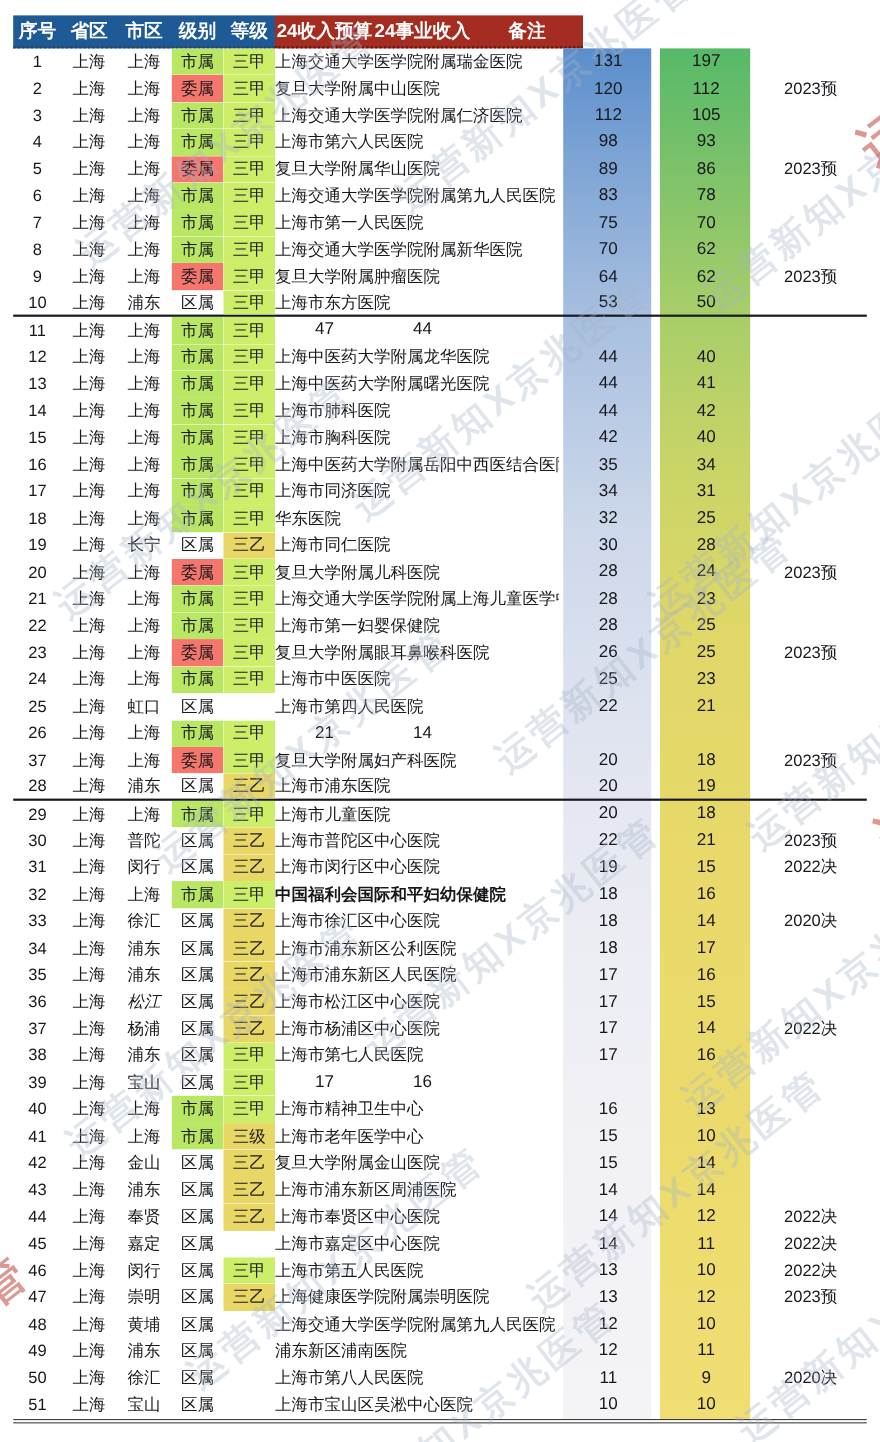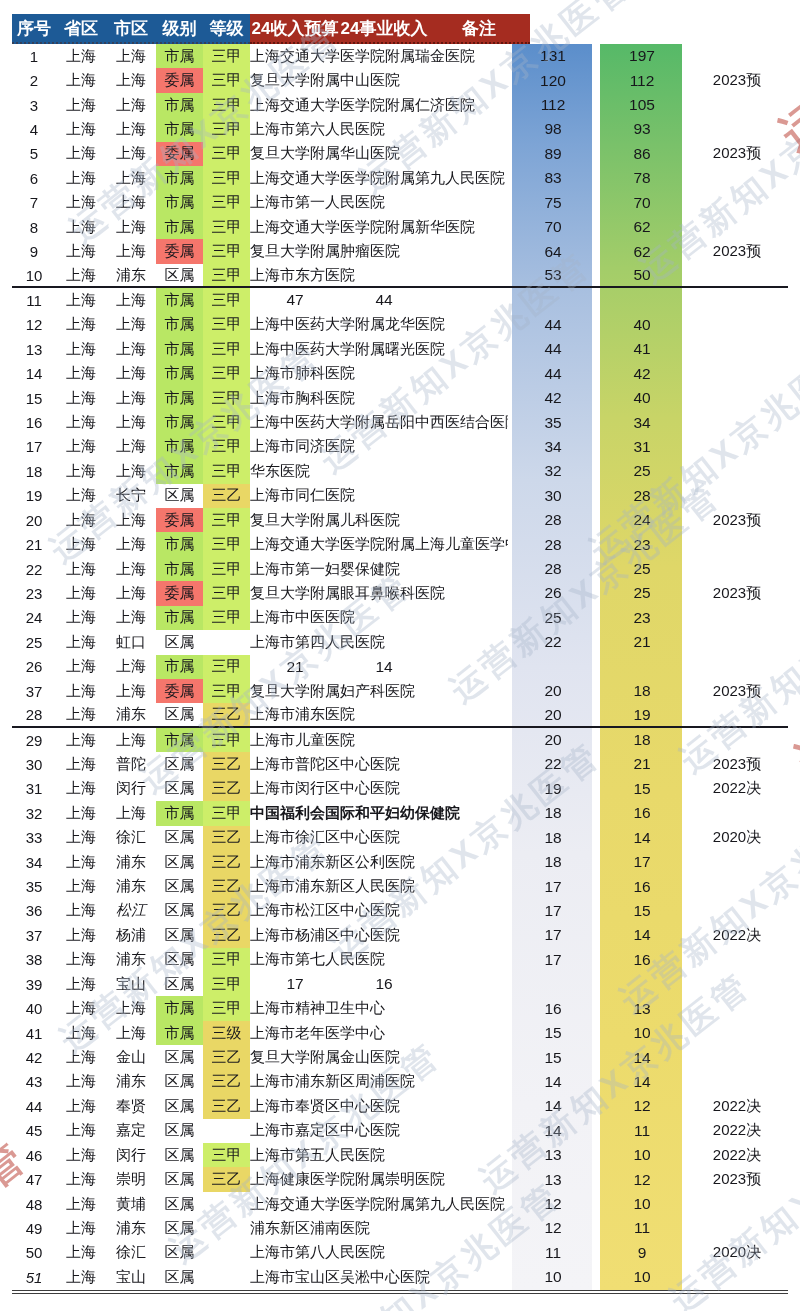--- a/index.html
+++ b/index.html
@@ -832,21 +832,21 @@
           </div>
           <div class="cell" style="width: 47px;">
             <span class="tag"></span>
           </div>
           <div class="cell hospital" style="width: 258px;">上海市第八人民医院</div>
           <div class="cell num" style="width: 90px;">11</div>
           <div class="cell num" style="width: 88px;">9</div>
           <div class="cell" style="width: 102px;">2020决</div>
         </div>
         <div class="row">
-          <div class="cell" style="width: 44px; font-style: italic;">51</div>
+          <div class="cell" style="width: 44px;">51</div>
           <div class="cell" style="width: 50px;">上海</div>
           <div class="cell" style="width: 50px;">宝山</div>
           <div class="cell" style="width: 47px;">
             <span class="tag">区属</span>
           </div>
           <div class="cell" style="width: 47px;">
             <span class="tag"></span>
           </div>
           <div class="cell hospital" style="width: 258px;">上海市宝山区吴淞中心医院</div>
           <div class="cell num" style="width: 90px;">10</div>

